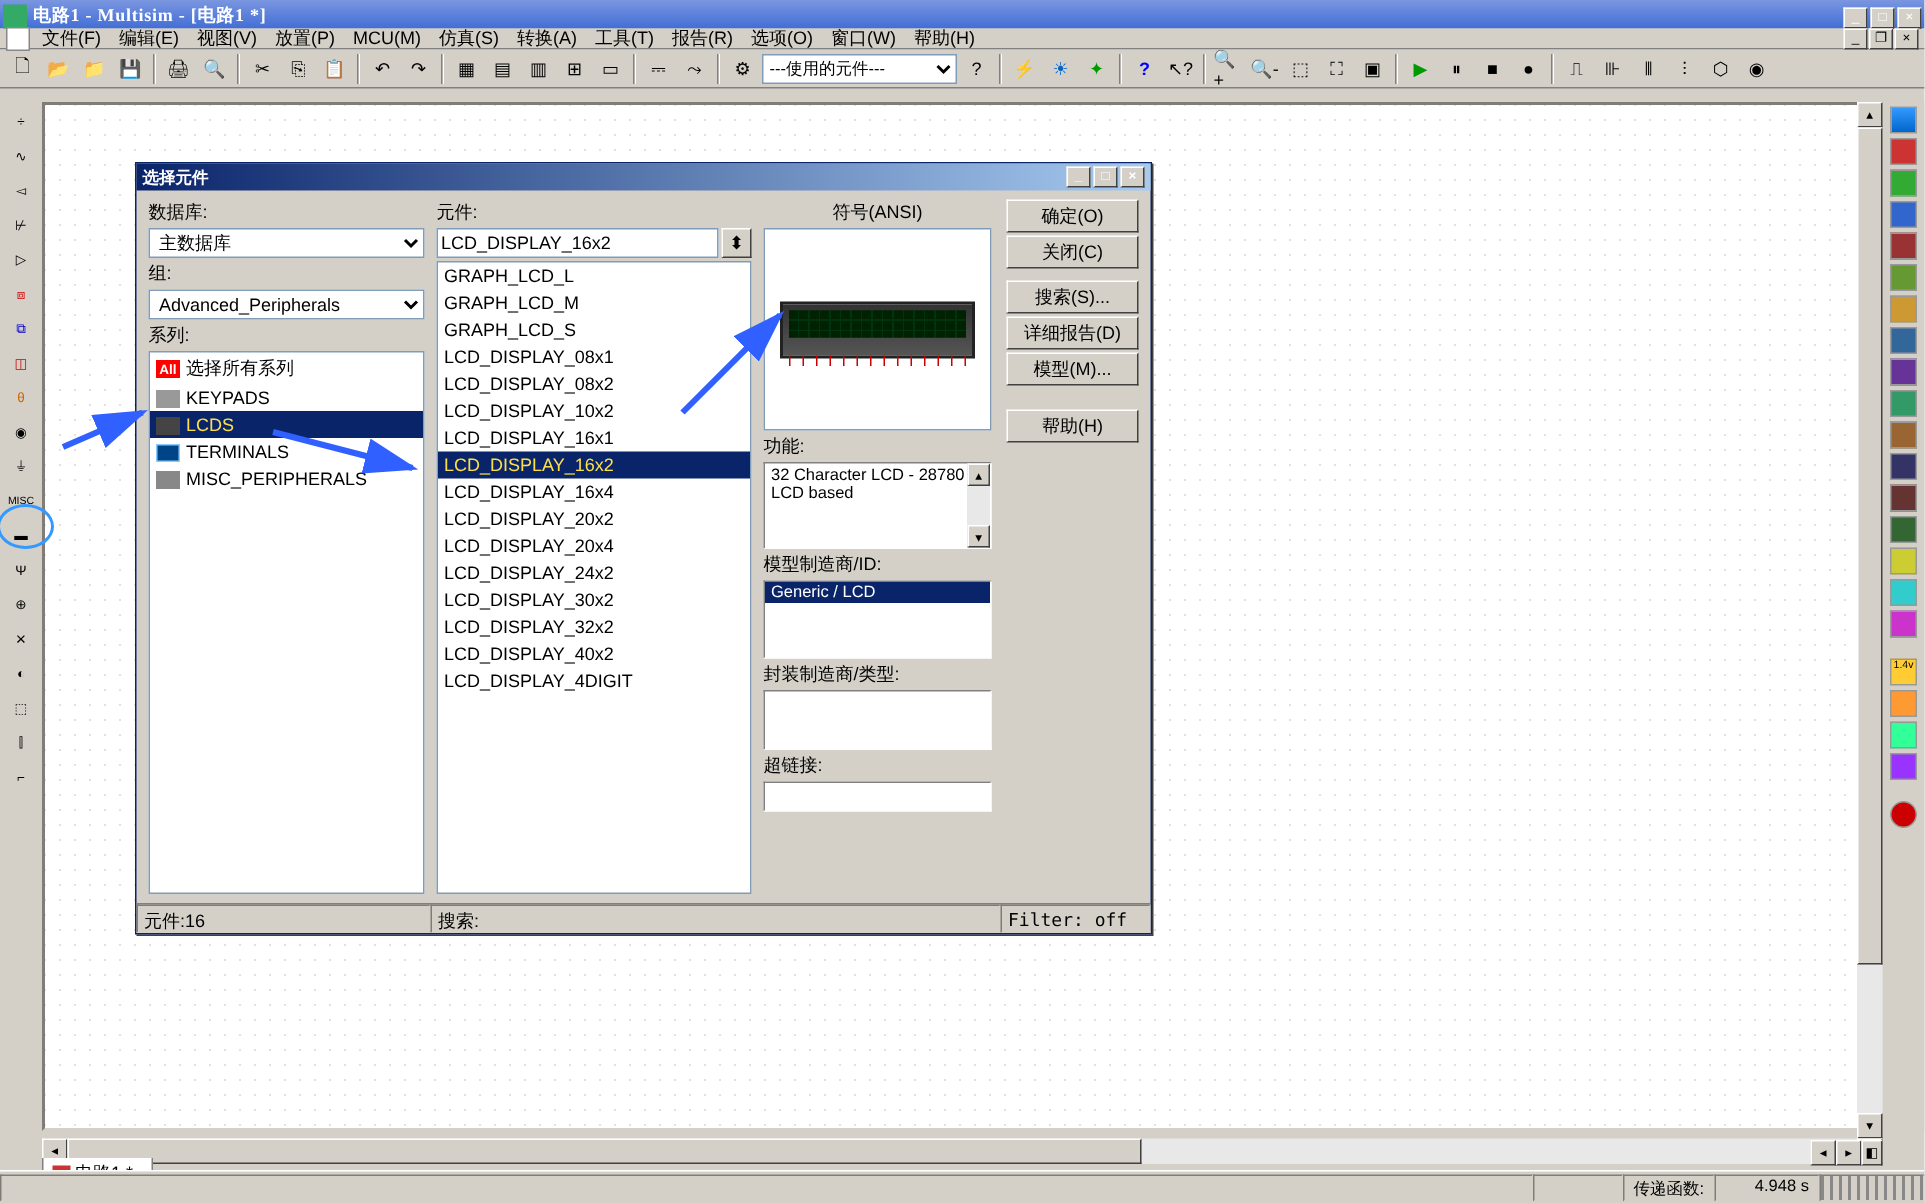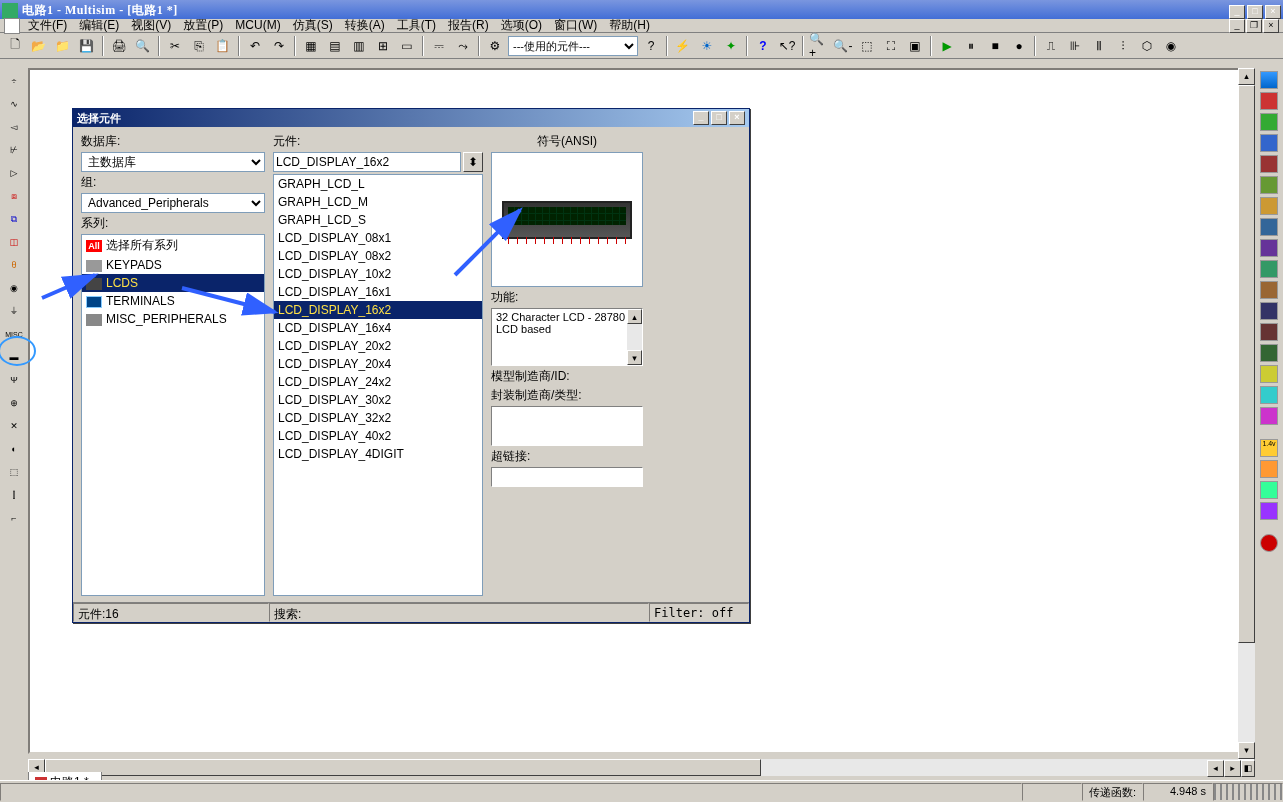--- a/index.html
+++ b/index.html
@@ -27,21 +27,21 @@
 
 .mainarea { position: absolute; top: 68px; left: 28px; right: 28px; bottom: 48px; background: #fff; border: 2px inset #d4d0c8; overflow: hidden; }
 .dotgrid { position: absolute; inset: 0; background-image: radial-gradient(#888 .5px, transparent .5px); background-size: 10px 10px; background-position: 5px 5px; }
 
 
 .vtoolbar-left { position: absolute; top: 68px; left: 0; width: 28px; bottom: 48px; background: #d4d0c8; display: flex; flex-direction: column; align-items: center; padding-top: 2px; gap: 1px; }
 .vtoolbar-right { position: absolute; top: 68px; right: 0; width: 28px; bottom: 48px; background: #d4d0c8; display: flex; flex-direction: column; align-items: center; padding-top: 2px; gap: 1px; }
 .vbtn { width: 22px; height: 22px; display: flex; align-items: center; justify-content: center; font-size: 9px; cursor: default; }
 
 
-.dialog { position: absolute; left: 72px; top: 108px; width: 678px; height: 515px; background: #d4d0c8; border: 1px solid #0a246a; box-shadow: 1px 1px 0 #404040; z-index: 100; }
+.dialog { position: absolute; left: 90px; top: 108px; width: 678px; height: 515px; background: #d4d0c8; border: 1px solid #0a246a; box-shadow: 1px 1px 0 #404040; z-index: 100; }
 .dlg-title { height: 18px; background: linear-gradient(90deg,#0a246a,#a6caf0); color: #fff; display: flex; align-items: center; padding: 0 4px; font-weight: bold; font-size: 11px; }
 .dlg-body { padding: 6px 8px 4px; display: grid; grid-template-columns: 184px 210px 1fr 90px; grid-template-rows: auto auto auto; gap: 4px 8px; height: calc(100% - 40px); }
 .lbl { font-size: 12px; }
 .fld { border: 1px solid #7f9db9; background: #fff; font-size: 12px; }
 select.fld, input.fld { height: 20px; padding: 1px 2px; }
 .listbox { border: 1px solid #7f9db9; background: #fff; overflow: auto; font-size: 12px; }
 .listbox div { padding: 2px 4px; cursor: default; white-space: nowrap; }
 .listbox div.sel { background: #0a246a; color: #fde047; }
 .listbox div .ico { display: inline-block; width: 16px; height: 12px; margin-right: 4px; vertical-align: middle; }
 .btn { height: 22px; background: #d4d0c8; border: 1px solid #fff; border-right-color: #404040; border-bottom-color: #404040; font-size: 12px; padding: 0 2px; cursor: default; width: 88px; margin-bottom: 2px; text-align: center; }
@@ -372,26 +372,39 @@
       <span class="lbl">功能:</span>
       <div style="position:relative">
         <div class="sunken" style="height:58px;padding:2px 16px 2px 4px;font-size:11px;overflow:auto">32 Character LCD - 28780 LCD based</div>
         <div style="position:absolute;right:1px;top:1px;bottom:1px;width:15px;background:#d4d0c8;display:flex;flex-direction:column">
           <div class="sbtn" style="height:15px;width:15px">▴</div>
           <div style="flex:1;background:#e8e8e8"></div>
           <div class="sbtn" style="height:15px;width:15px">▾</div>
         </div>
       </div>
       <span class="lbl">模型制造商/ID:</span>
+      <div class="sunken" style="height:52px;padding:0;">
+        <div style="background:#0a246a;color:#fff;padding:1px 4px;font-size:11px">Generic / LCD</div>
+      </div>
       <span class="lbl">封装制造商/类型:</span>
       <div class="sunken" style="height:40px"></div>
       <span class="lbl">超链接:</span>
       <div class="sunken" style="height:20px"></div>
     </div>
 
+    <div class="btn-col" style="grid-column:4;grid-row:1/4">
+      <button class="btn">确定(O)</button>
+      <button class="btn">关闭(C)</button>
+      <div style="height:6px"></div>
+      <button class="btn">搜索(S)...</button>
+      <button class="btn">详细报告(D)</button>
+      <button class="btn">模型(M)...</button>
+      <div style="height:14px"></div>
+      <button class="btn">帮助(H)</button>
+    </div>
   </div>
 
   <div class="statusrow">
     <div class="statuscell" style="width:196px">元件:16</div>
     <div class="statuscell" style="flex:1">搜索:</div>
     <div class="statuscell" style="width:100px;font-family:monospace">Filter: off</div>
   </div>
 </div>
 
 <div class="vscroll">

